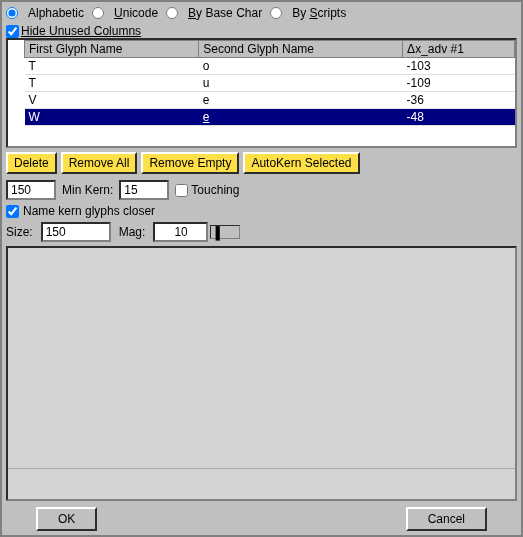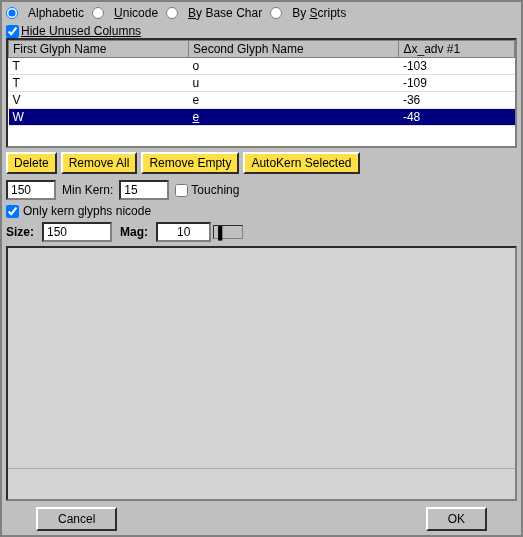--- a/index.html
+++ b/index.html
@@ -63,20 +63,21 @@
       flex: 0 0 auto;
       height: 110px;
       overflow: hidden;
       position: relative;
       display: flex;
     }
     .table-inner {
       flex: 1;
       overflow-y: auto;
       overflow-x: auto;
+      padding-left: 16px;
     }
     table {
       width: 100%;
       border-collapse: collapse;
       font-size: 12px;
     }
     table thead tr {
       background: #c0c0c0;
     }
     table thead th {
@@ -145,21 +146,21 @@
     }
     .checkbox-row label { font-size: 12px; cursor: pointer; }
 
     
     .size-mag-row {
       display: flex;
       align-items: center;
       gap: 8px;
       margin: 2px 0;
     }
-    .size-label { font-size: 12px; font-weight: bold; }
+    .size-label { font-size: 12px; }
     .mag-control {
       display: flex;
       align-items: center;
       gap: 2px;
     }
     .mag-input {
       background: white;
       border: 2px inset #808080;
       padding: 1px 19px;
       font-size: 12px;
@@ -306,35 +307,35 @@
     <span class="form-label">Min Kern:</span>
     <input type="text" class="text-input small" value="15" style="">
     <div style="display:flex;align-items:center;gap:3px;">
       <input type="checkbox" id="chk-touch" style="">
       <label for="chk-touch">Touching</label>
     </div>
   </div>
 
   <div class="checkbox-row">
     <input type="checkbox" id="chk-onlykern" checked="" style="">
-    <label for="chk-onlykern">Only kern glyphs nicode</label>
+    <label for="chk-onlykern">Name kern glyphs closer</label>
   </div>
 
   <div class="size-mag-row">
     <span class="size-label">Size:</span>
     <input type="text" class="text-input medium" value="150" style="">
     <span class="size-label">Mag:</span>
     <div class="mag-control">
       <input type="text" class="mag-input" value="100%" style="">
       <span class="slider-mini">▐</span>
     </div>
   </div>
 
   <div class="preview-area">
     <div class="preview-line"></div>
   </div>
 
   <div class="bottom-row">
+    <button class="btn-ok">OK</button>
     <button class="btn-ok">Cancel</button>
-    <button class="btn-ok">OK</button>
   </div>
 
 </div>
 
 </body></html>

